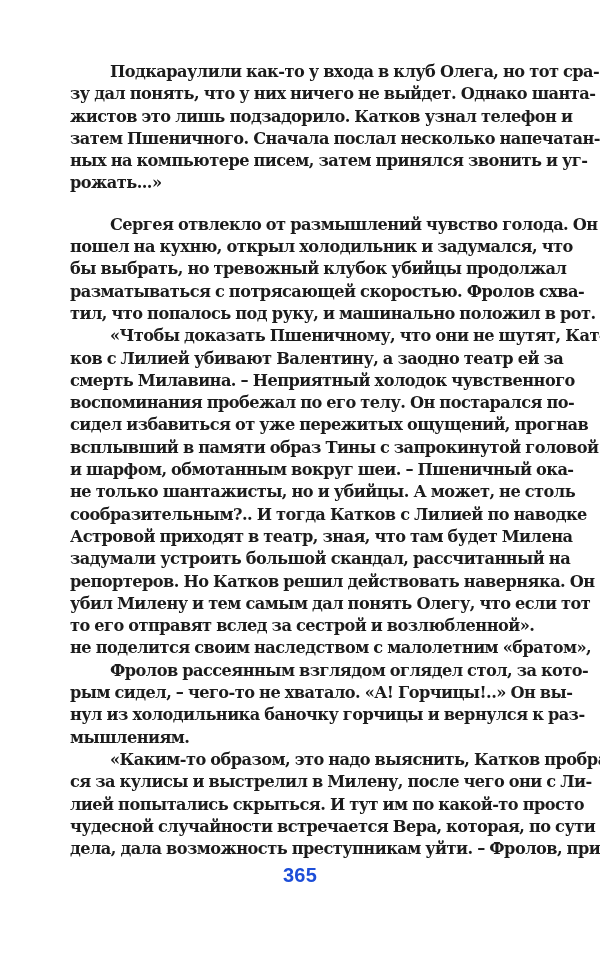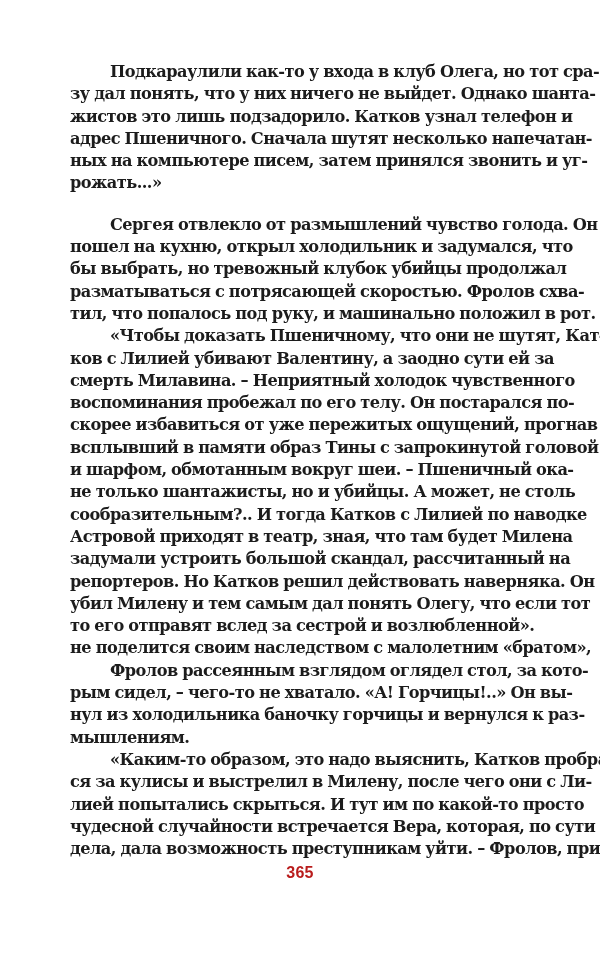--- a/index.html
+++ b/index.html
@@ -19,52 +19,52 @@
   .para.gap { margin-top: 19px; }
   .line {
     display: block; white-space: nowrap; text-align: justify; text-align-last: justify;
     height: 22.3px; overflow: visible;
   }
   .line.first { text-indent: 40px; }
   .line.last { text-align-last: left; }
   .pagenum {
     position: absolute; left: 0; width: 600px; top: 864px; text-align: center;
     font-family: "Liberation Sans", "DejaVu Sans", sans-serif; font-weight: bold;
-    font-size: 16px; color: #b91c1c; letter-spacing: 0.2px;
+    font-size: 20px; color: #1d4ed8; letter-spacing: 0.2px;
   }
 </style>
 </head>
 <body>
 
 <div class="page">
   <div class="textblock">
 
     <div class="para">
       <span class="line first">Подкараулили как-то у входа в клуб Олега, но тот сра-</span>
       <span class="line">зу дал понять, что у них ничего не выйдет. Однако шанта-</span>
       <span class="line">жистов это лишь подзадорило. Катков узнал телефон и</span>
-      <span class="line">адрес Пшеничного. Сначала шутят несколько напечатан-</span>
+      <span class="line">затем Пшеничного. Сначала послал несколько напечатан-</span>
       <span class="line">ных на компьютере писем, затем принялся звонить и уг-</span>
       <span class="line last">рожать...»</span>
     </div>
 
     <div class="para gap">
       <span class="line first">Сергея отвлекло от размышлений чувство голода. Он</span>
       <span class="line">пошел на кухню, открыл холодильник и задумался, что</span>
       <span class="line">бы выбрать, но тревожный клубок убийцы продолжал</span>
       <span class="line">разматываться с потрясающей скоростью. Фролов схва-</span>
       <span class="line last">тил, что попалось под руку, и машинально положил в рот.</span>
     </div>
 
     <div class="para">
       <span class="line first">«Чтобы доказать Пшеничному, что они не шутят, Кат-</span>
-      <span class="line">ков с Лилией убивают Валентину, а заодно сути ей за</span>
+      <span class="line">ков с Лилией убивают Валентину, а заодно театр ей за</span>
       <span class="line">смерть Милавина. – Неприятный холодок чувственного</span>
       <span class="line">воспоминания пробежал по его телу. Он постарался по-</span>
-      <span class="line">скорее избавиться от уже пережитых ощущений, прогнав</span>
+      <span class="line">сидел избавиться от уже пережитых ощущений, прогнав</span>
       <span class="line">всплывший в памяти образ Тины с запрокинутой головой</span>
       <span class="line">и шарфом, обмотанным вокруг шеи. – Пшеничный ока-</span>
       <span class="line">не только шантажисты, но и убийцы. А может, не столь</span>
       <span class="line">сообразительным?.. И тогда Катков с Лилией по наводке</span>
       <span class="line">Астровой приходят в театр, зная, что там будет Милена</span>
       <span class="line">задумали устроить большой скандал, рассчитанный на</span>
       <span class="line">репортеров. Но Катков решил действовать наверняка. Он</span>
       <span class="line">убил Милену и тем самым дал понять Олегу, что если тот</span>
       <span class="line last">то его отправят вслед за сестрой и возлюбленной».</span>
       <span class="line">не поделится своим наследством с малолетним «братом»,</span>

